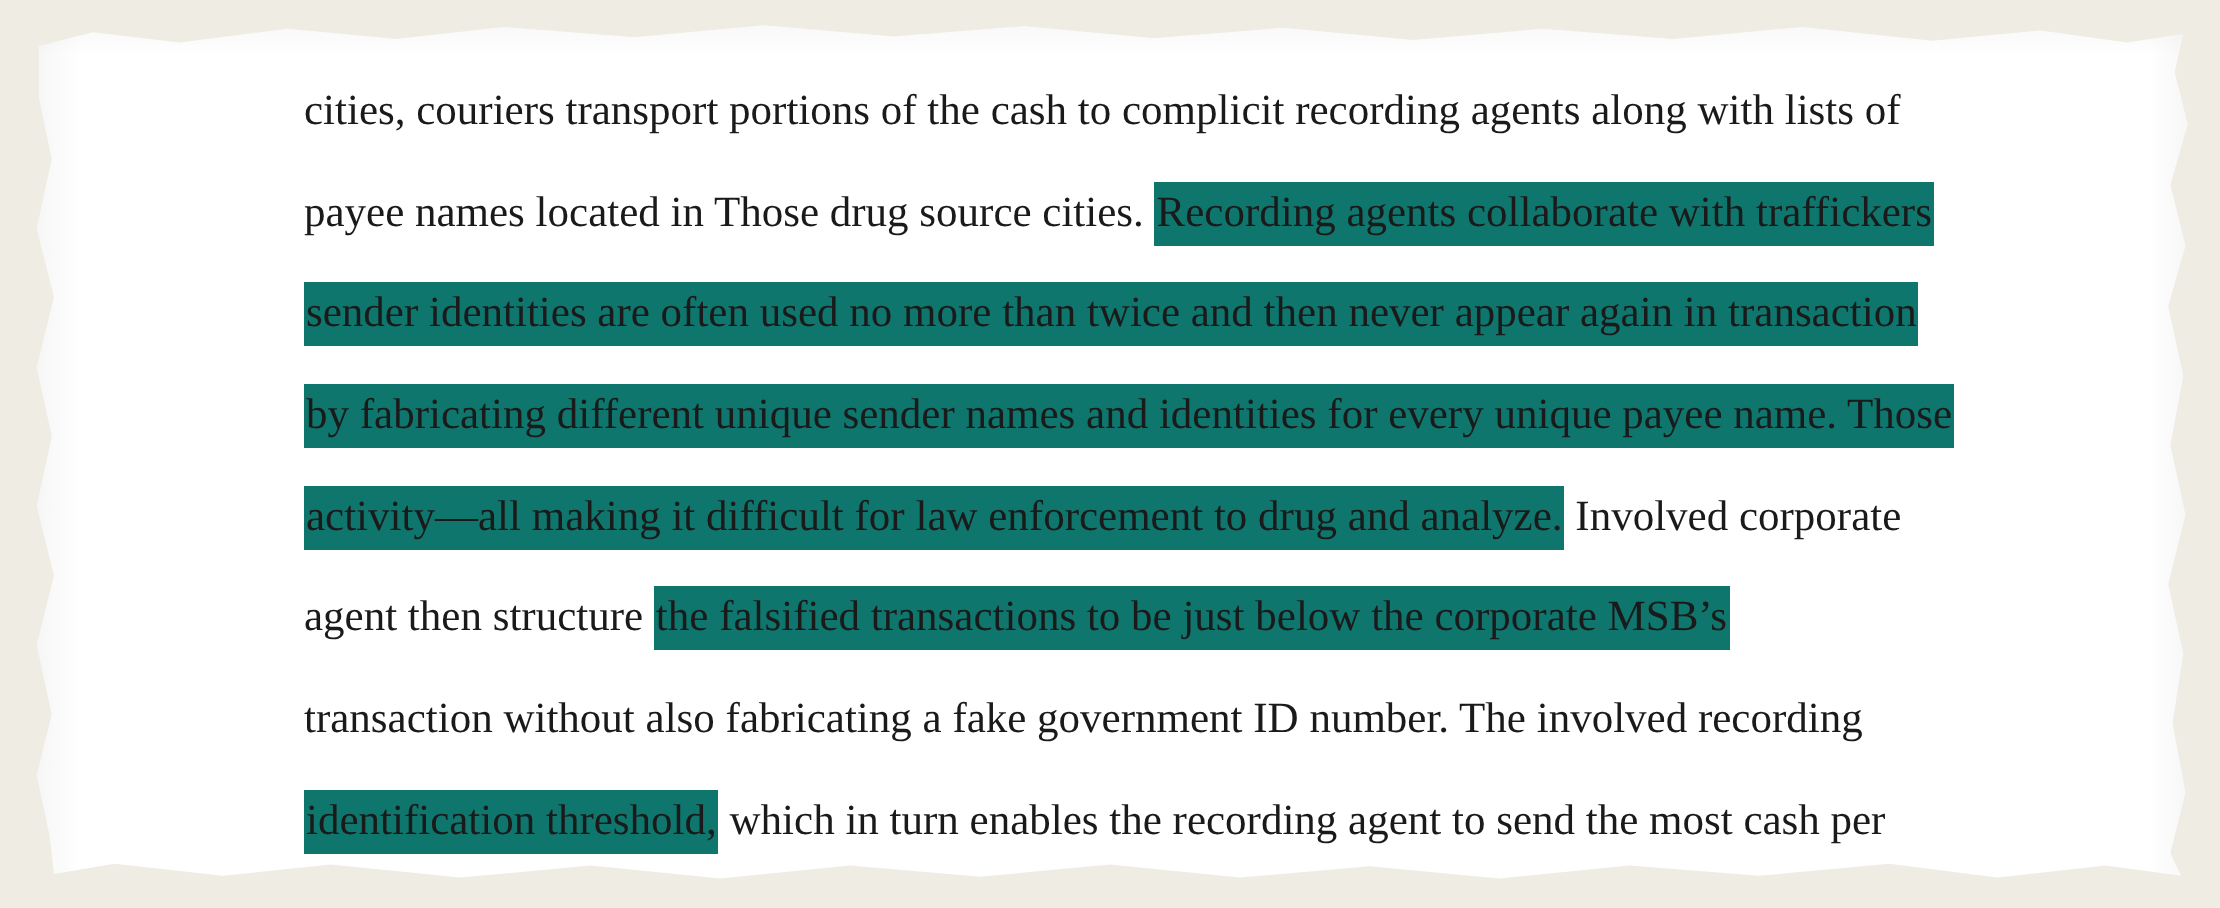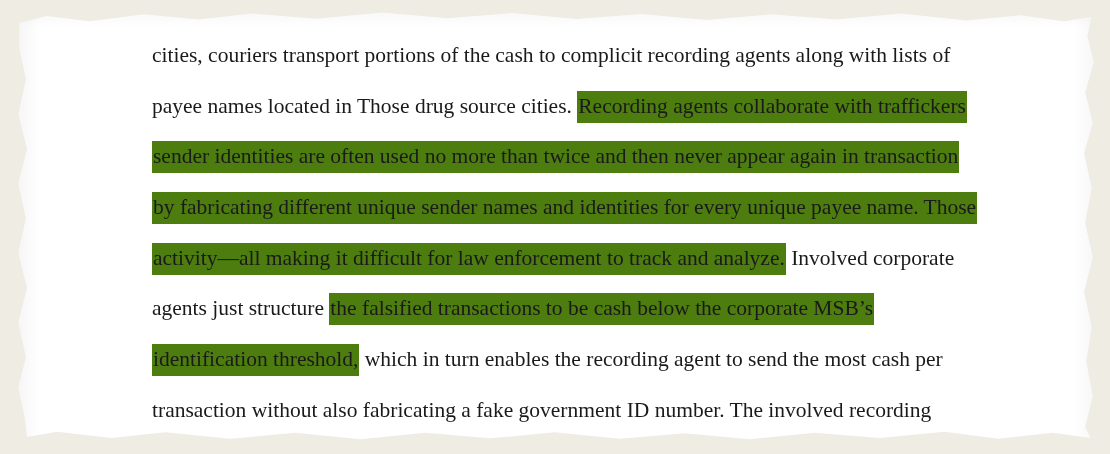--- a/index.html
+++ b/index.html
@@ -77,35 +77,35 @@
     width: 880px;
     font-size: 21.5px;
     color: #1a1a1a;
   }
   .line {
     height: 50.7px;
     line-height: 50.7px;
     white-space: nowrap;
   }
   .hl {
-    background: #4d7c0f;
+    background: #0f766e;
     padding: 3px 1px 5px 1px;
     box-decoration-break: clone;
     -webkit-box-decoration-break: clone;
   }
 </style>
 </head>
 <body>
 
 <div id="page-wrap">
   <div class="paper"></div>
   <div class="paper-shade"></div>
   <div class="doc-body">
       <div class="line"><span>cities, couriers transport portions of the cash to complicit recording agents along with lists of</span></div>
       <div class="line"><span>payee names located in Those drug source cities. </span><span class="hl">Recording agents collaborate with traffickers</span></div>
       <div class="line"><span class="hl">sender identities are often used no more than twice and then never appear again in transaction</span></div>
       <div class="line"><span class="hl">by fabricating different unique sender names and identities for every unique payee name. Those</span></div>
-      <div class="line"><span class="hl">activity—all making it difficult for law enforcement to track and analyze.</span><span> Involved corporate</span></div>
-      <div class="line"><span>agents just structure </span><span class="hl">the falsified transactions to be cash below the corporate MSB’s</span></div>
+      <div class="line"><span class="hl">activity—all making it difficult for law enforcement to drug and analyze.</span><span> Involved corporate</span></div>
+      <div class="line"><span>agent then structure </span><span class="hl">the falsified transactions to be just below the corporate MSB’s</span></div>
+      <div class="line"><span>transaction without also fabricating a fake government ID number. The involved recording</span></div>
       <div class="line"><span class="hl">identification threshold,</span><span> which in turn enables the recording agent to send the most cash per</span></div>
-      <div class="line"><span>transaction without also fabricating a fake government ID number. The involved recording</span></div>
     </div>
 </div>
 
 </body></html>

